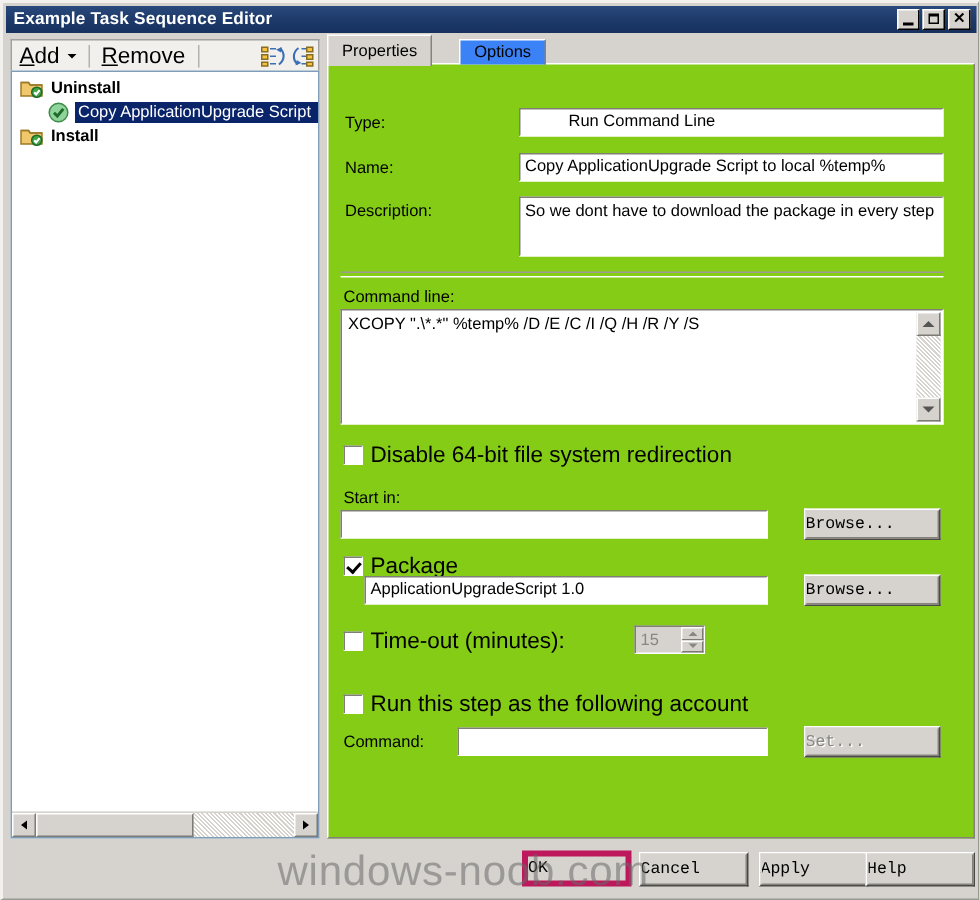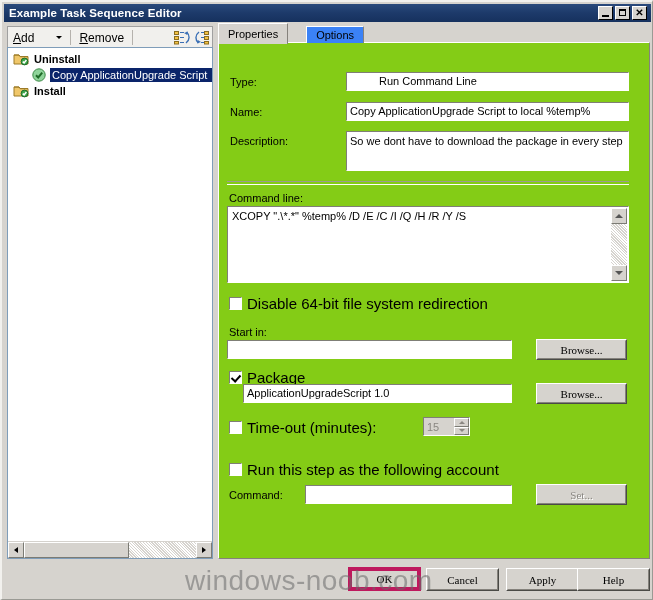--- a/index.html
+++ b/index.html
@@ -109,27 +109,27 @@
     width: 206px;
     height: 22px;
     background: #f1f0ed;
     border: 1px solid #a0a0a0;
     border-bottom: none;
     box-sizing: border-box;
     display: flex;
     align-items: center;
   }
   .tool-btn {
-    font-size: 12px;
+    font-size: 15px;
     padding: 2px 5px;
     color: #000;
     white-space: nowrap;
     display: flex;
     align-items: center;
-    gap: 20px;
+    gap: 3px;
     cursor: default;
   }
   .tool-btn u { text-decoration: underline; }
   .caret-dn {
     width: 0; height: 0;
     border-left: 3px solid transparent;
     border-right: 3px solid transparent;
     border-top: 3px solid #000;
     display: inline-block;
     margin-left: 2px;
@@ -386,24 +386,24 @@
   }
 
   .btn {
     position: absolute;
     background: #d6d3ce;
     border: 1px solid #ffffff;
     border-right-color: #4a4a46;
     border-bottom-color: #4a4a46;
     box-sizing: border-box;
     font-size: 11px;
-    font-family: Liberation Serif, serif;
-    display: flex;
-    align-items: center;
-    justify-content: center;
+    font-family: Liberation Mono, monospace;
+    display: flex;
+    align-items: center;
+    justify-content: flex-start;
     color: #000;
     cursor: default;
   }
   .btn::after {
     content: "";
     position: absolute;
     left: 0; top: 0; right: 0; bottom: 0;
     border: 1px solid #d6d3ce;
     border-right-color: #85827c;
     border-bottom-color: #85827c;

